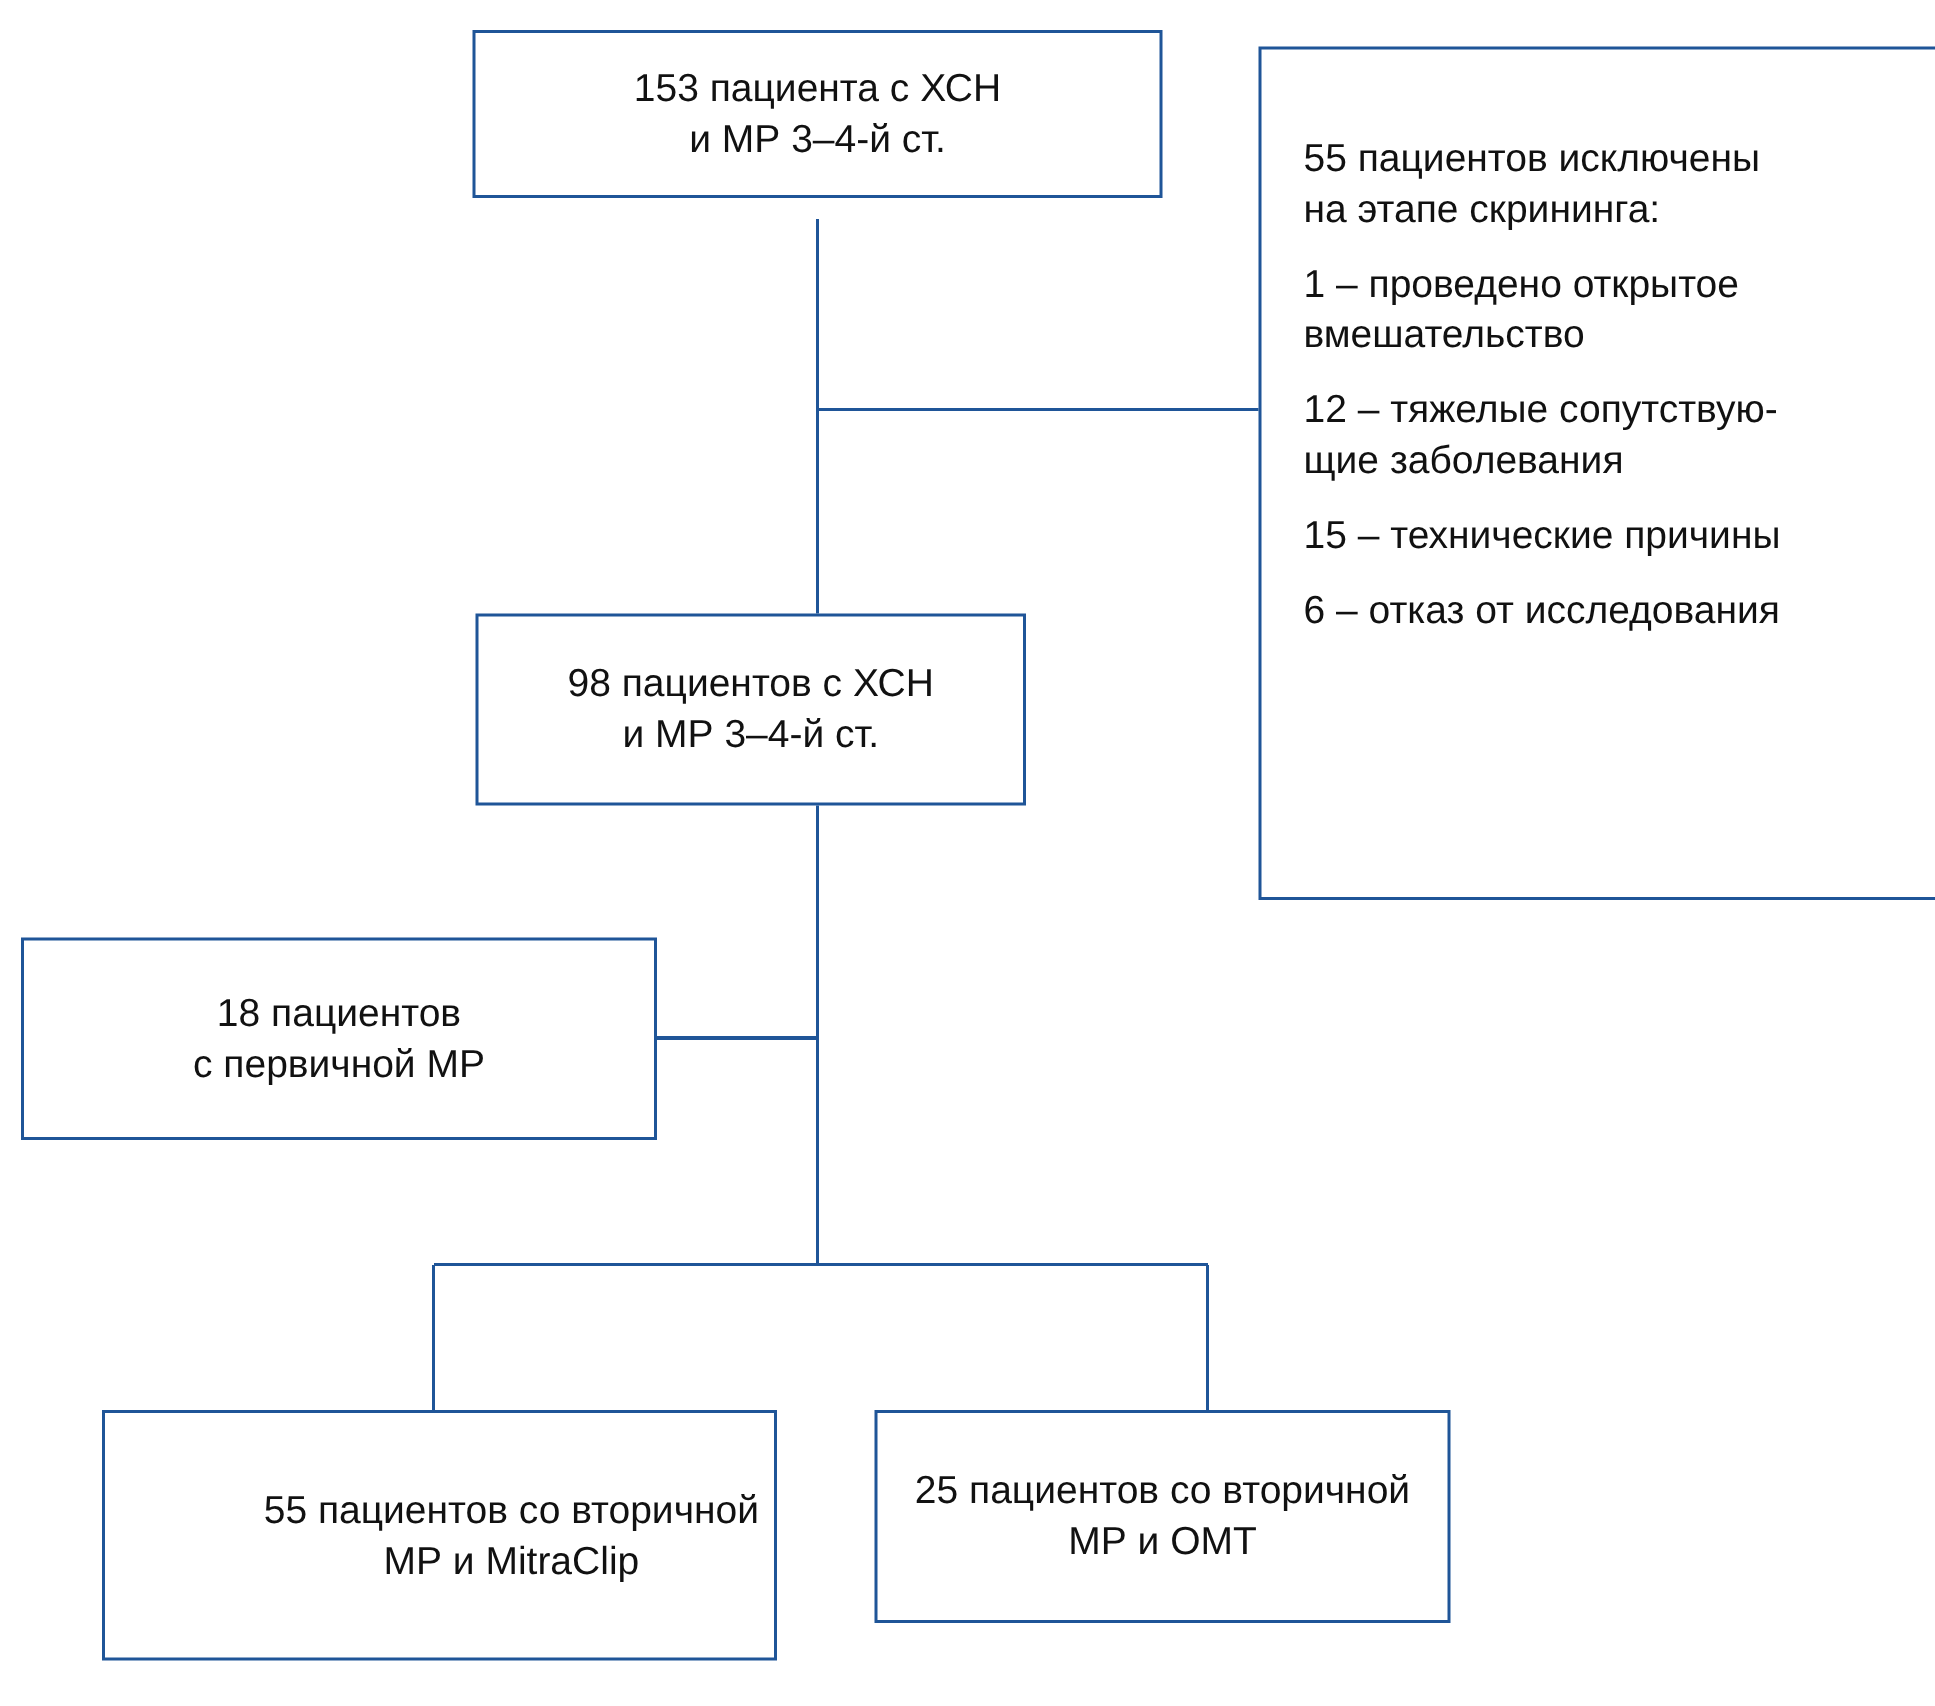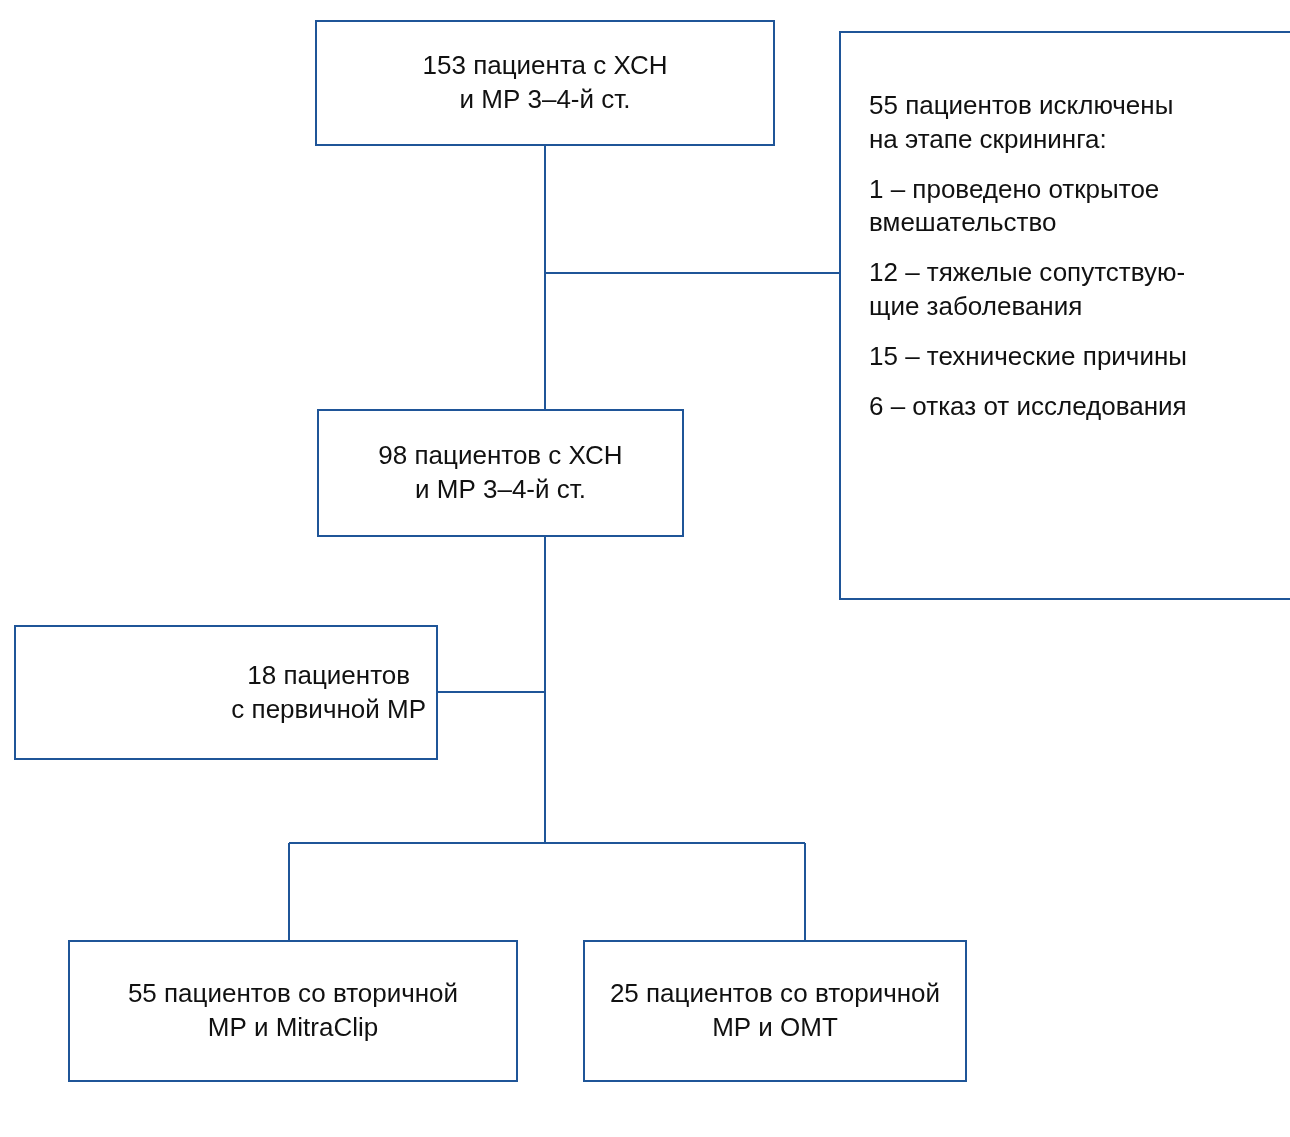--- a/index.html
+++ b/index.html
@@ -42,43 +42,43 @@
     line-height: 1.30;
     color: #111111;
     white-space: pre-line;
     padding: 0 10px;
   }
   
   #node-screened {
     left: 315px;
     top: 20px;
     width: 460px;
-    height: 126px;
+    height: 112px;
   }
   
   #node-enrolled {
     left: 317px;
     top: 409px;
     width: 367px;
     height: 128px;
   }
   
   #node-primary-mr {
     left: 14px;
     top: 625px;
     width: 424px;
     height: 135px;
-    justify-content: flex-end;
   }
   
   #node-secondary-mitraclip {
     left: 68px;
     top: 940px;
     width: 450px;
-    height: 142px;
+    height: 167px;
+    justify-content: flex-end;
   }
   
   #node-secondary-omt {
     left: 583px;
     top: 940px;
     width: 384px;
     height: 142px;
   }
   
   #node-excluded {

